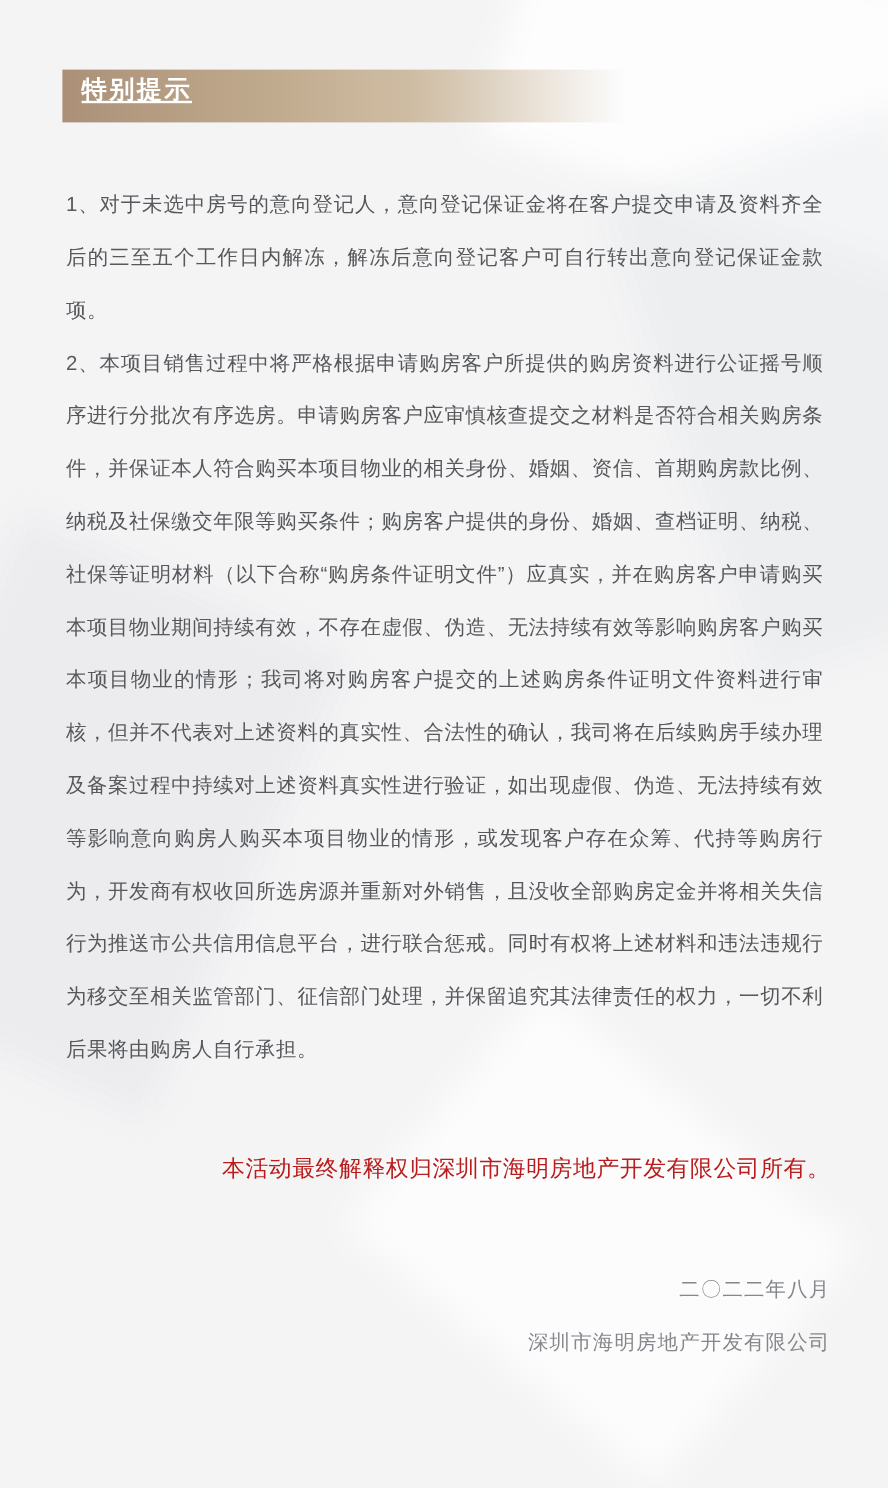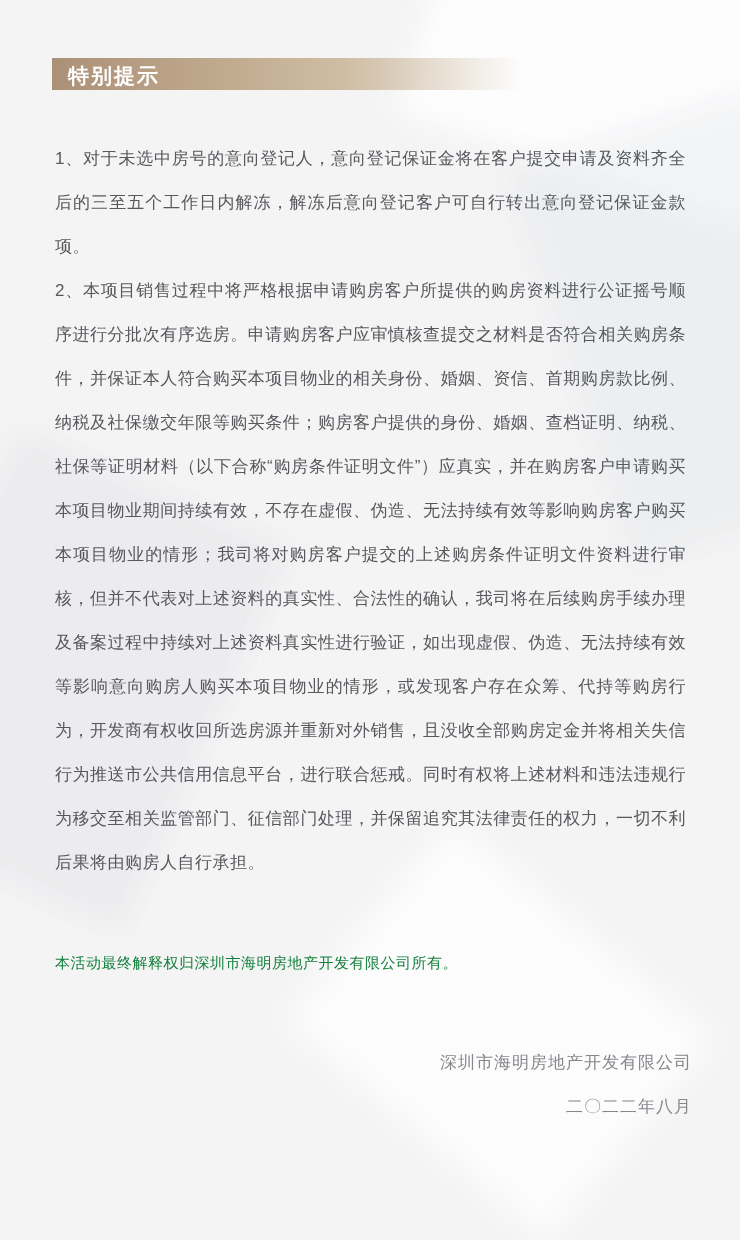--- a/index.html
+++ b/index.html
@@ -36,52 +36,54 @@
   .wm-4 {
     top: 120px; left: 560px; width: 260px; height: 420px;
     background: rgba(228,229,232,0.4);
     transform: rotate(-18deg);
   }
 
   .banner {
     position: relative;
     margin: 58px 0 0 52px;
     width: 470px;
-    height: 32px;
+    height: 44px;
     line-height: 36px;
     padding-left: 16px;
     background: linear-gradient(90deg,
       #ab9077 0%,
       #bfa98d 35%,
       #cfbda3 62%,
       rgba(244,244,245,0) 100%);
     color: #ffffff;
     font-size: 21px;
     font-weight: bold;
     letter-spacing: 2px;
+    text-decoration: underline;
   }
 
   .body-text {
     position: relative;
     margin: 47px 54px 0 55px;
     font-size: 17px;
     line-height: 44px;
     text-align: justify;
     text-justify: inter-ideograph;
     letter-spacing: 0.5px;
     color: #56585c;
   }
   .body-text p { margin: 0; }
 
   .disclaimer {
     position: relative;
     margin: 56px 48px 0 55px;
-    font-size: 15px;
+    font-size: 19px;
     line-height: 44px;
-    color: #15803d;
+    text-align: right;
+    color: #b91c1c;
     letter-spacing: 0.5px;
   }
 
   .signature {
     position: relative;
     margin: 56px 48px 0 55px;
     text-align: right;
     font-size: 17px;
     line-height: 44px;
     color: #85878c;
@@ -103,17 +105,17 @@
   </div>
 
   <div class="body-text">
     <p>1、对于未选中房号的意向登记人，意向登记保证金将在客户提交申请及资料齐全后的三至五个工作日内解冻，解冻后意向登记客户可自行转出意向登记保证金款项。</p>
     <p>2、本项目销售过程中将严格根据申请购房客户所提供的购房资料进行公证摇号顺序进行分批次有序选房。申请购房客户应审慎核查提交之材料是否符合相关购房条件，并保证本人符合购买本项目物业的相关身份、婚姻、资信、首期购房款比例、纳税及社保缴交年限等购买条件；购房客户提供的身份、婚姻、查档证明、纳税、社保等证明材料（以下合称“购房条件证明文件”）应真实，并在购房客户申请购买本项目物业期间持续有效，不存在虚假、伪造、无法持续有效等影响购房客户购买本项目物业的情形；我司将对购房客户提交的上述购房条件证明文件资料进行审核，但并不代表对上述资料的真实性、合法性的确认，我司将在后续购房手续办理及备案过程中持续对上述资料真实性进行验证，如出现虚假、伪造、无法持续有效等影响意向购房人购买本项目物业的情形，或发现客户存在众筹、代持等购房行为，开发商有权收回所选房源并重新对外销售，且没收全部购房定金并将相关失信行为推送市公共信用信息平台，进行联合惩戒。同时有权将上述材料和违法违规行为移交至相关监管部门、征信部门处理，并保留追究其法律责任的权力，一切不利后果将由购房人自行承担。</p>
   </div>
 
   <div class="disclaimer">本活动最终解释权归深圳市海明房地产开发有限公司所有。</div>
 
   <div class="signature">
+    <div>二〇二二年八月</div>
     <div>深圳市海明房地产开发有限公司</div>
-    <div>二〇二二年八月</div>
   </div>
 
 </div>
 
 </body></html>

